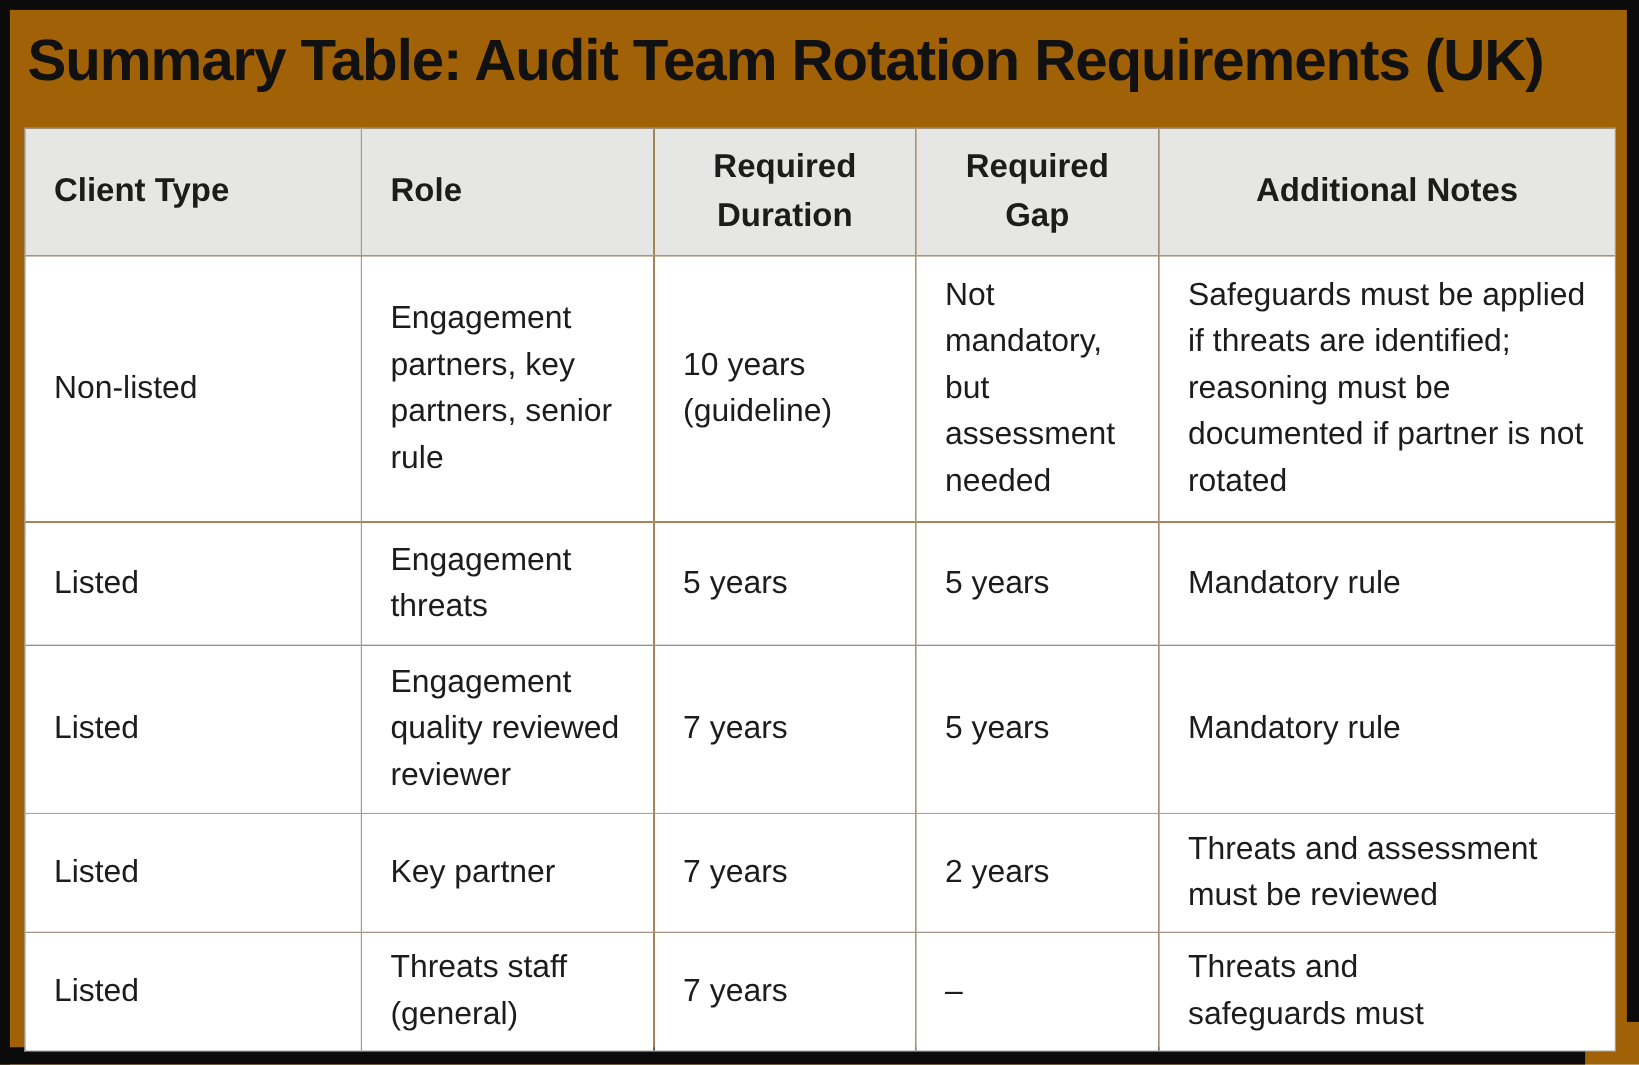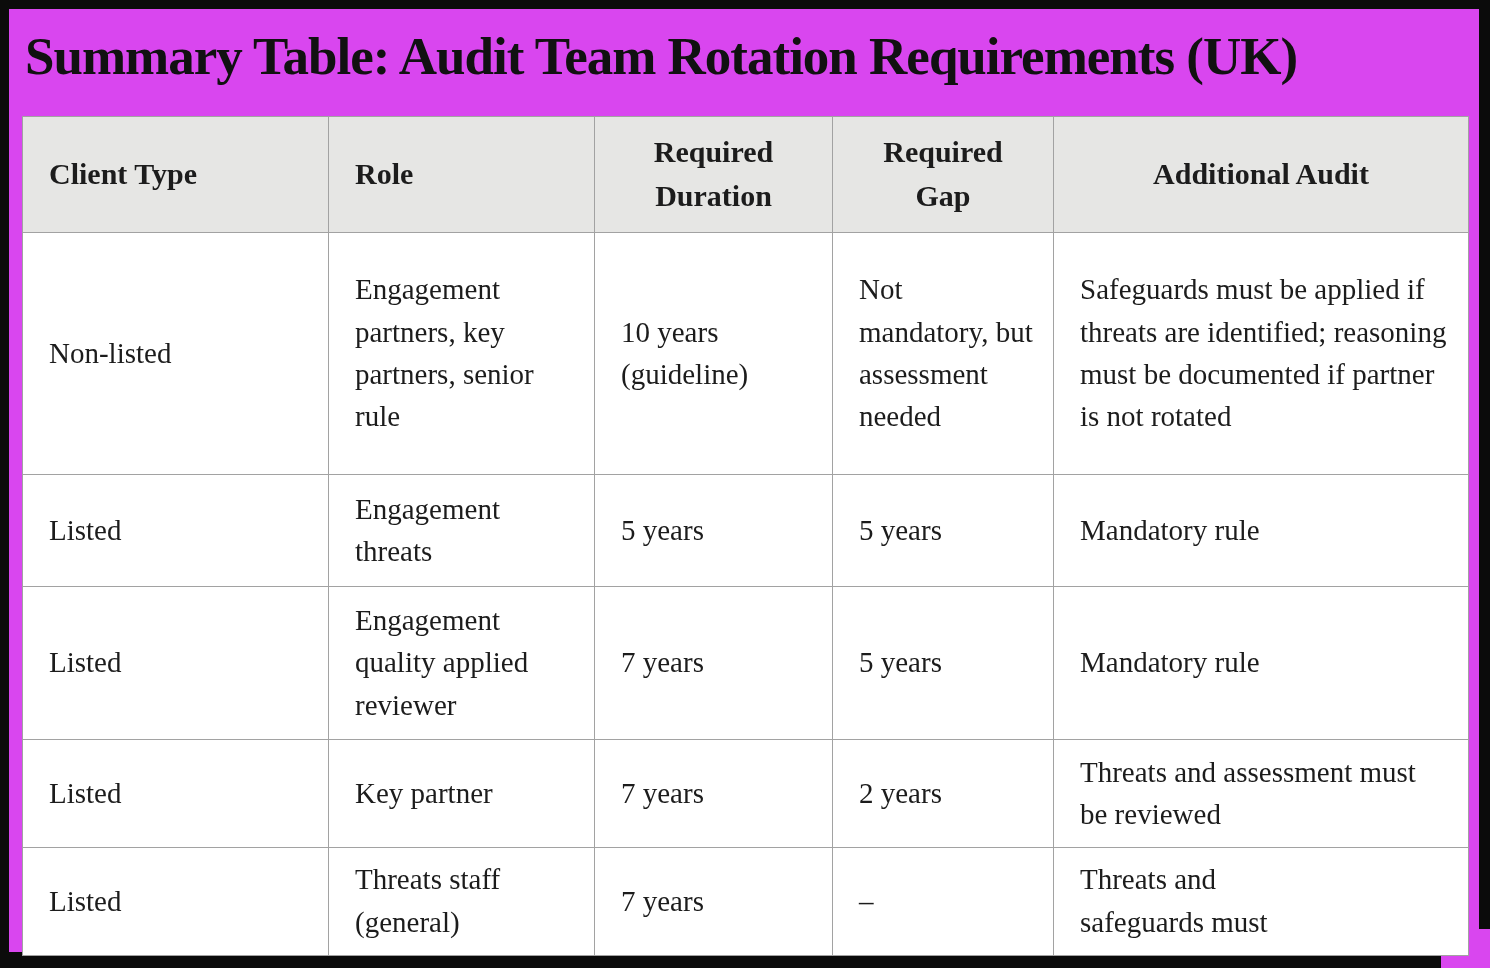--- a/index.html
+++ b/index.html
@@ -5,24 +5,23 @@
   html, body {
     margin: 0;
     padding: 0;
     background: #ffffff;
     font-family: "Liberation Sans", sans-serif;
   }
   .page {
     position: relative;
     width: 1490px;
     height: 968px;
-    background: #d946ef;
+    background: #a16207;
     overflow: hidden;
     color: #1c1c1c;
-    font-family: Liberation Serif, serif;
   }
   
   .bar { position: absolute; background: #0b0b0b; }
   .bar-top    { left: 0;     top: 0;     width: 1490px; height: 9px;  }
   .bar-left   { left: 0;     top: 0;     width: 9px;    height: 968px; }
   .bar-right  { left: 1479px; top: 0;    width: 11px;   height: 929px; }
   .bar-bottom { left: 0;     top: 952px; width: 1441px; height: 16px; }
 
   .content {
     position: absolute;
@@ -89,41 +88,41 @@
         <col style="width:238px">
         <col style="width:221px">
         <col style="width:415px">
       </colgroup>
       <thead>
         <tr>
           <th>Client Type</th>
           <th>Role</th>
           <th class="ac">Required Duration</th>
           <th class="ac">Required Gap</th>
-          <th class="ac">Additional Audit</th>
+          <th class="ac">Additional Notes</th>
         </tr>
       </thead>
       <tbody>
         <tr class="r0">
           <td>Non-listed</td>
           <td>Engagement partners, key partners, senior rule</td>
           <td>10 years (guideline)</td>
           <td>Not mandatory, but assessment needed</td>
           <td>Safeguards must be applied if threats are identified; reasoning must be documented if partner is not rotated</td>
         </tr>
         <tr class="r1">
           <td>Listed</td>
           <td>Engagement threats</td>
           <td>5 years</td>
           <td>5 years</td>
           <td>Mandatory rule</td>
         </tr>
         <tr class="r2">
           <td>Listed</td>
-          <td>Engagement quality applied reviewer</td>
+          <td>Engagement quality reviewed reviewer</td>
           <td>7 years</td>
           <td>5 years</td>
           <td>Mandatory rule</td>
         </tr>
         <tr class="r3">
           <td>Listed</td>
           <td>Key partner</td>
           <td>7 years</td>
           <td>2 years</td>
           <td>Threats and assessment must be reviewed</td>

